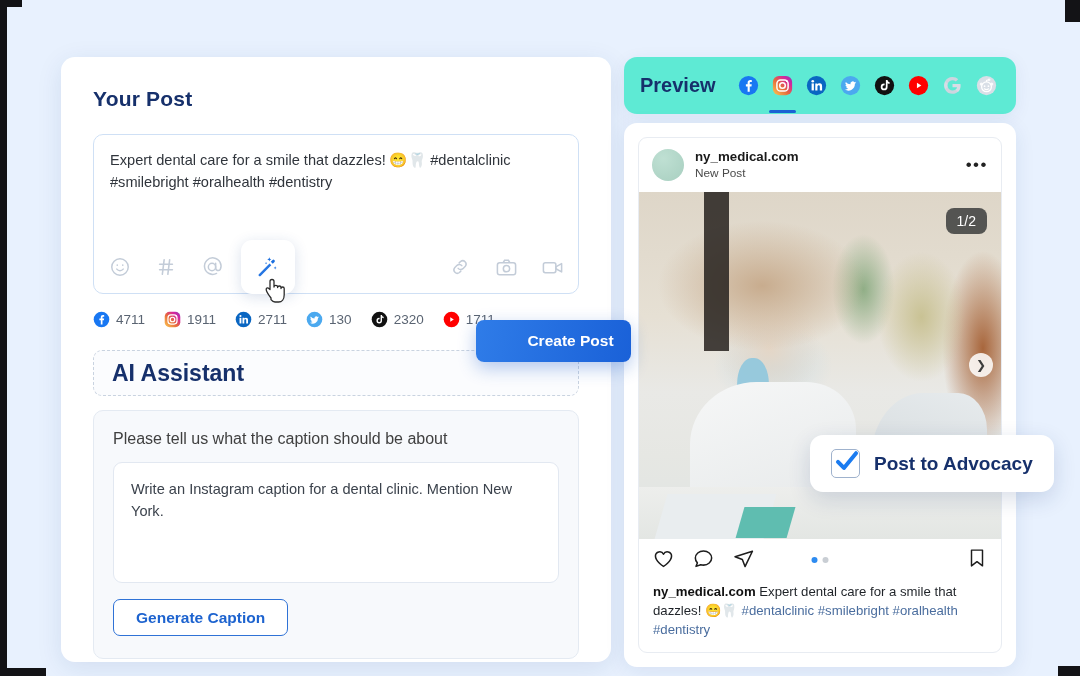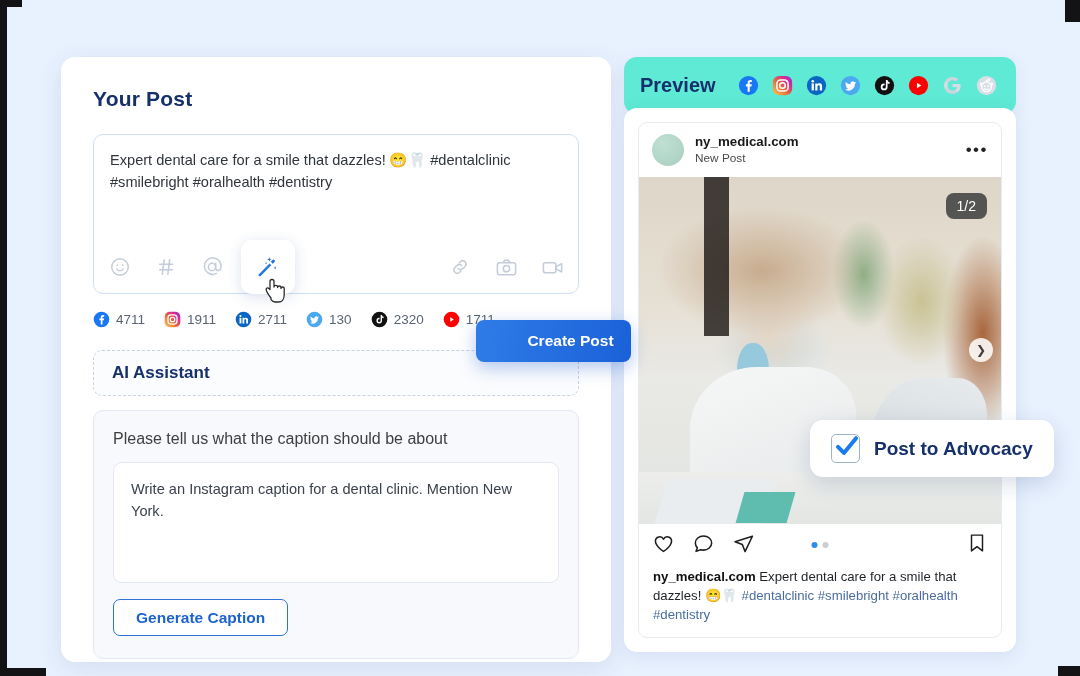--- a/index.html
+++ b/index.html
@@ -85,21 +85,21 @@
   .stat .num { font-size: 13.5px; color: #5a6472; }
 
   
   .ai-head {
     margin-top: 22px;
     border: 1px dashed #c9d3e0;
     border-radius: 9px;
     height: 46px;
     display: flex; align-items: center;
     padding-left: 18px;
-    font-size: 17px; font-weight: bold; color: #16306b;
+    font-size: 23px; font-weight: bold; color: #16306b;
     background: #fbfcfe;
   }
   .ai-body {
     margin-top: 14px;
     border: 1px solid #e4eaf2;
     border-radius: 10px;
     background: #f7f9fc;
     padding: 19px 19px 22px 19px;
   }
   .ai-prompt-label { font-size: 16px; color: #404040; }
@@ -147,21 +147,21 @@
   }
   .preview-title { font-size: 20px; font-weight: bold; color: #16306b; }
   .plat-tabs { display: flex; align-items: center; gap: 13px; margin-left: 22px; }
   .plat-tab { position: relative; width: 21px; height: 21px; display:flex; align-items:center; justify-content:center; }
   .plat-tab.active::after {
     content: ""; position: absolute; left: -3px; right: -3px; bottom: -17px;
     height: 3px; background: #1c63d4; border-radius: 2px;
   }
 
   .right-card {
-    position: absolute; left: 624px; top: 108px;
+    position: absolute; left: 624px; top: 123px;
     width: 392px; height: 544px;
     background: #fff;
     border-radius: 13px;
     box-shadow: 0 4px 20px rgba(24,60,120,.09);
     padding: 14px;
   }
   .ig-post {
     width: 364px; height: 516px;
     border: 1px solid #e8ecf2;
     border-radius: 9px;

